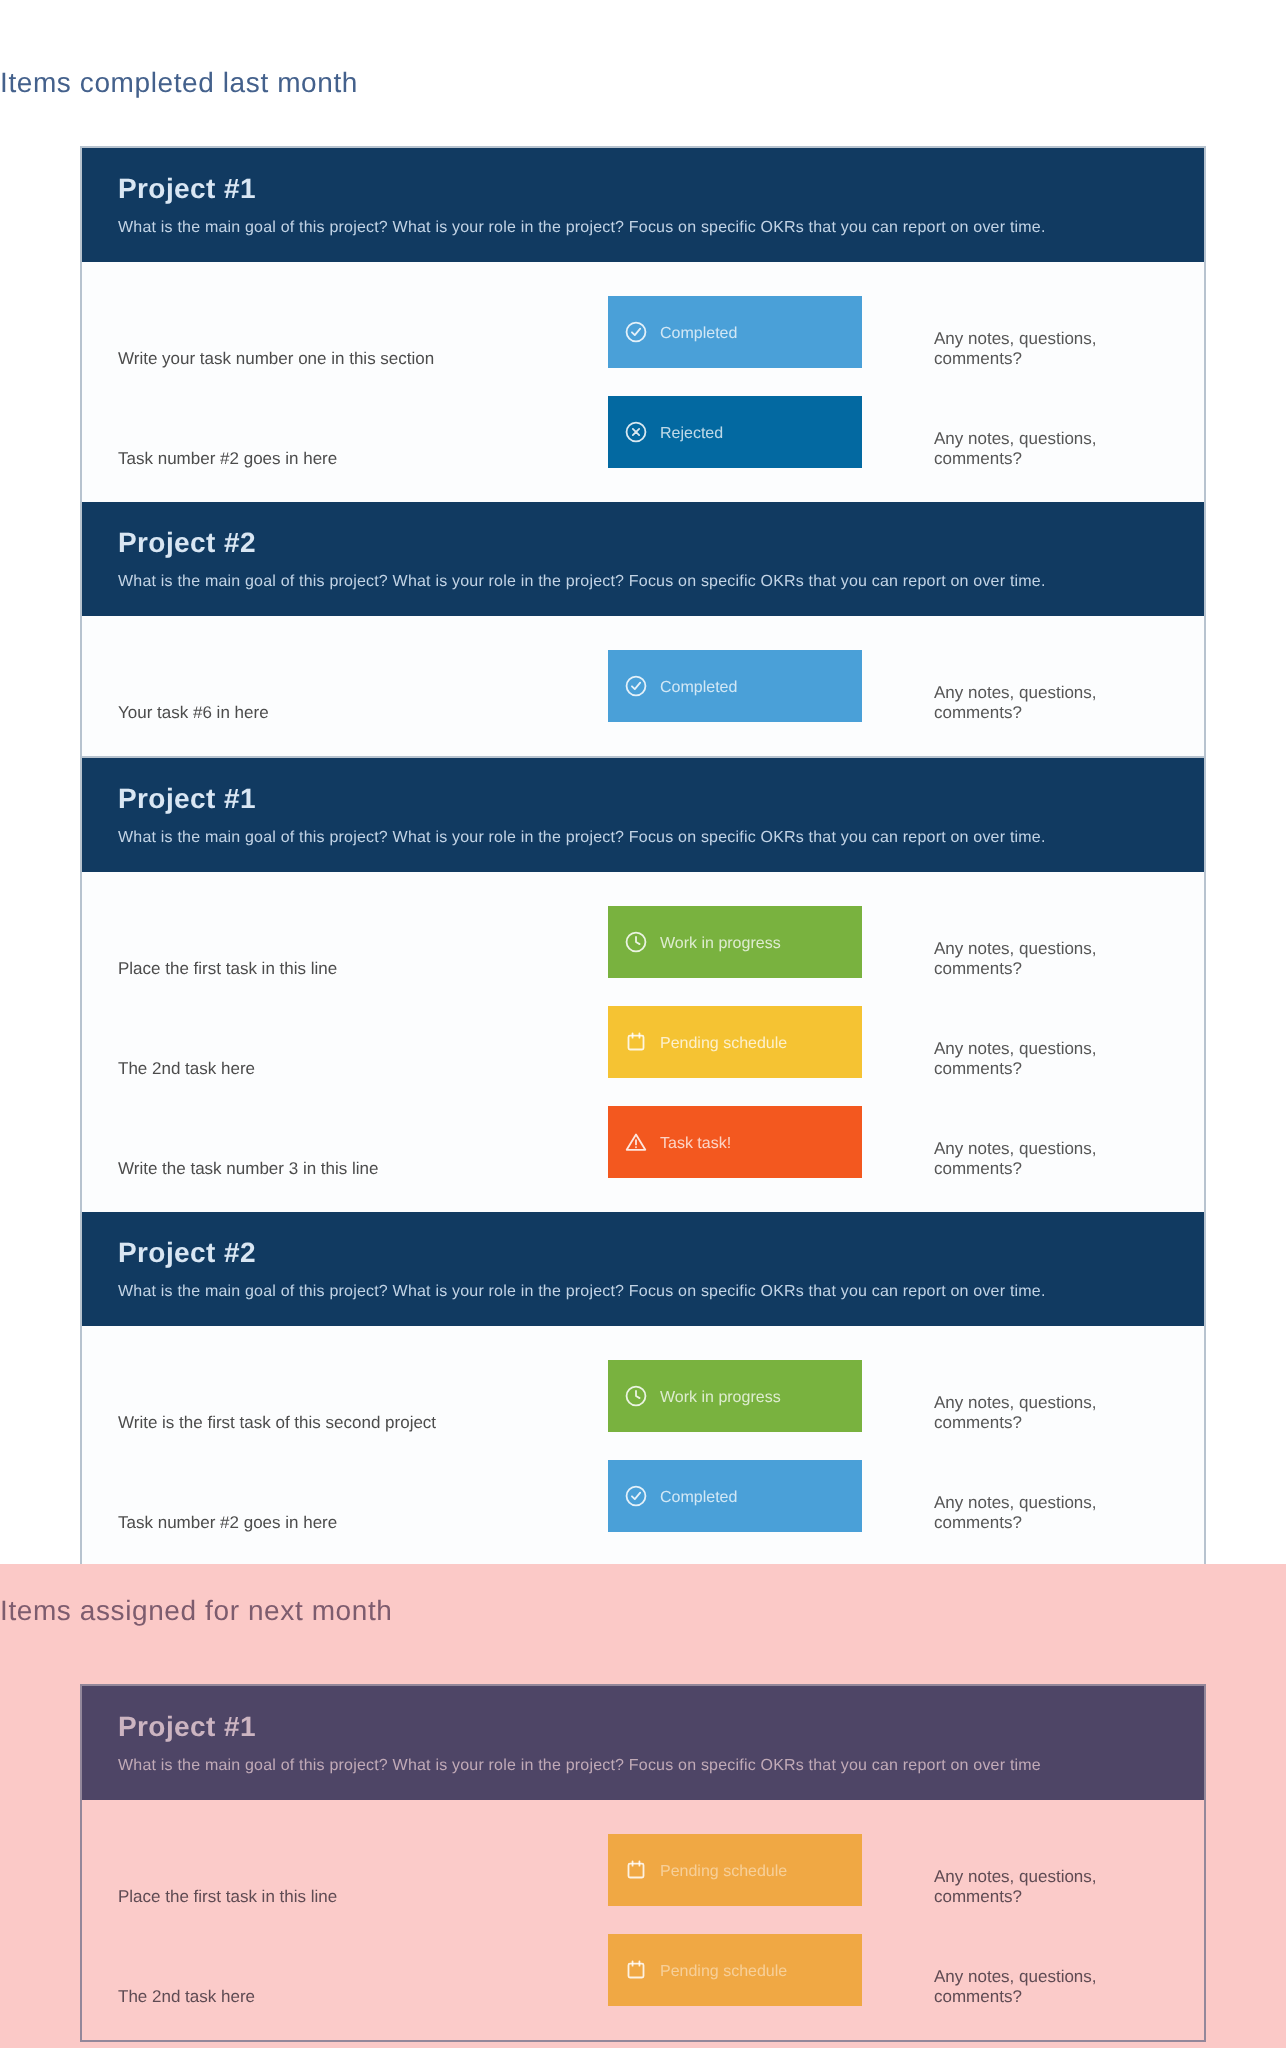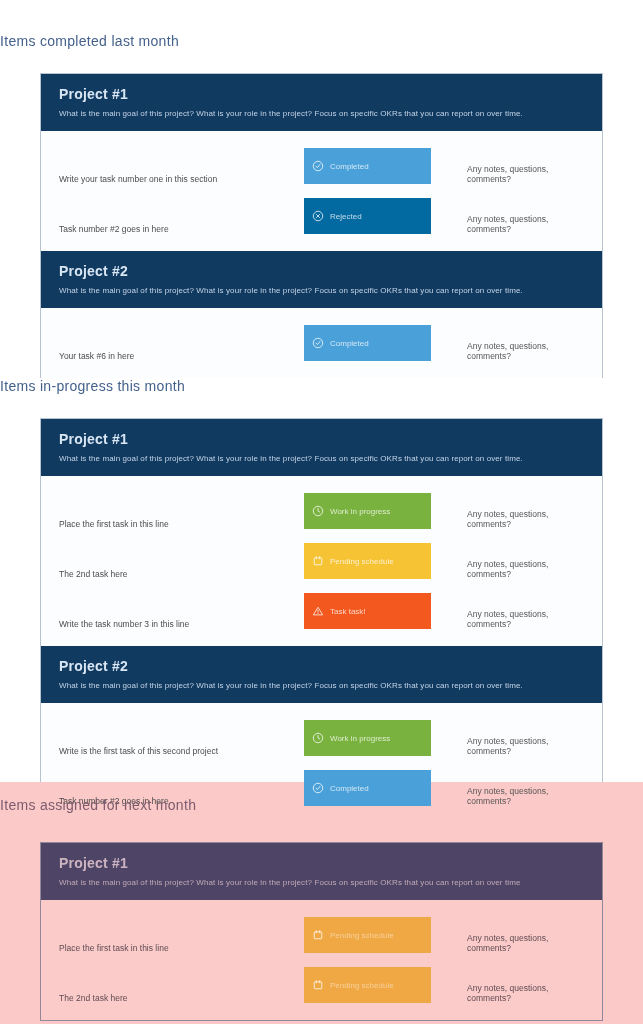--- a/index.html
+++ b/index.html
@@ -155,21 +155,20 @@
                 </svg>
               </span>
               <span class="badge-label">Completed</span>
             </button>
             <span class="task-notes">Any notes, questions, comments?</span>
           </div>
         </div>
       </div>
     </section>
     <section class="report-section" style="--section-bg: #ffffff; --title-color: #44618c; --header-bg: #113a61; --header-title: #d9e6f3; --header-desc: #c2d3e5; --card-bg: #fcfdfe; --card-border: #b7c3cf; --text-color: #4c4c4c; --notes-color: #565656; --badge-text-opacity: 0.75;">
-      <h2 class="section-title">Items in-progress this month</h2>
       <div class="card">
         <div class="project-header">
           <div class="project-name">Project #1</div>
           <div class="project-desc">What is the main goal of this project? What is your role in the project? Focus on specific OKRs that you can report on over time.</div>
         </div>
         <div class="project-body">
           <div class="task-row">
             <span class="task-text">Place the first task in this line</span>
             <button class="status-badge" type="button" style="background: rgb(121, 178, 63);">
               <span class="badge-icon">

